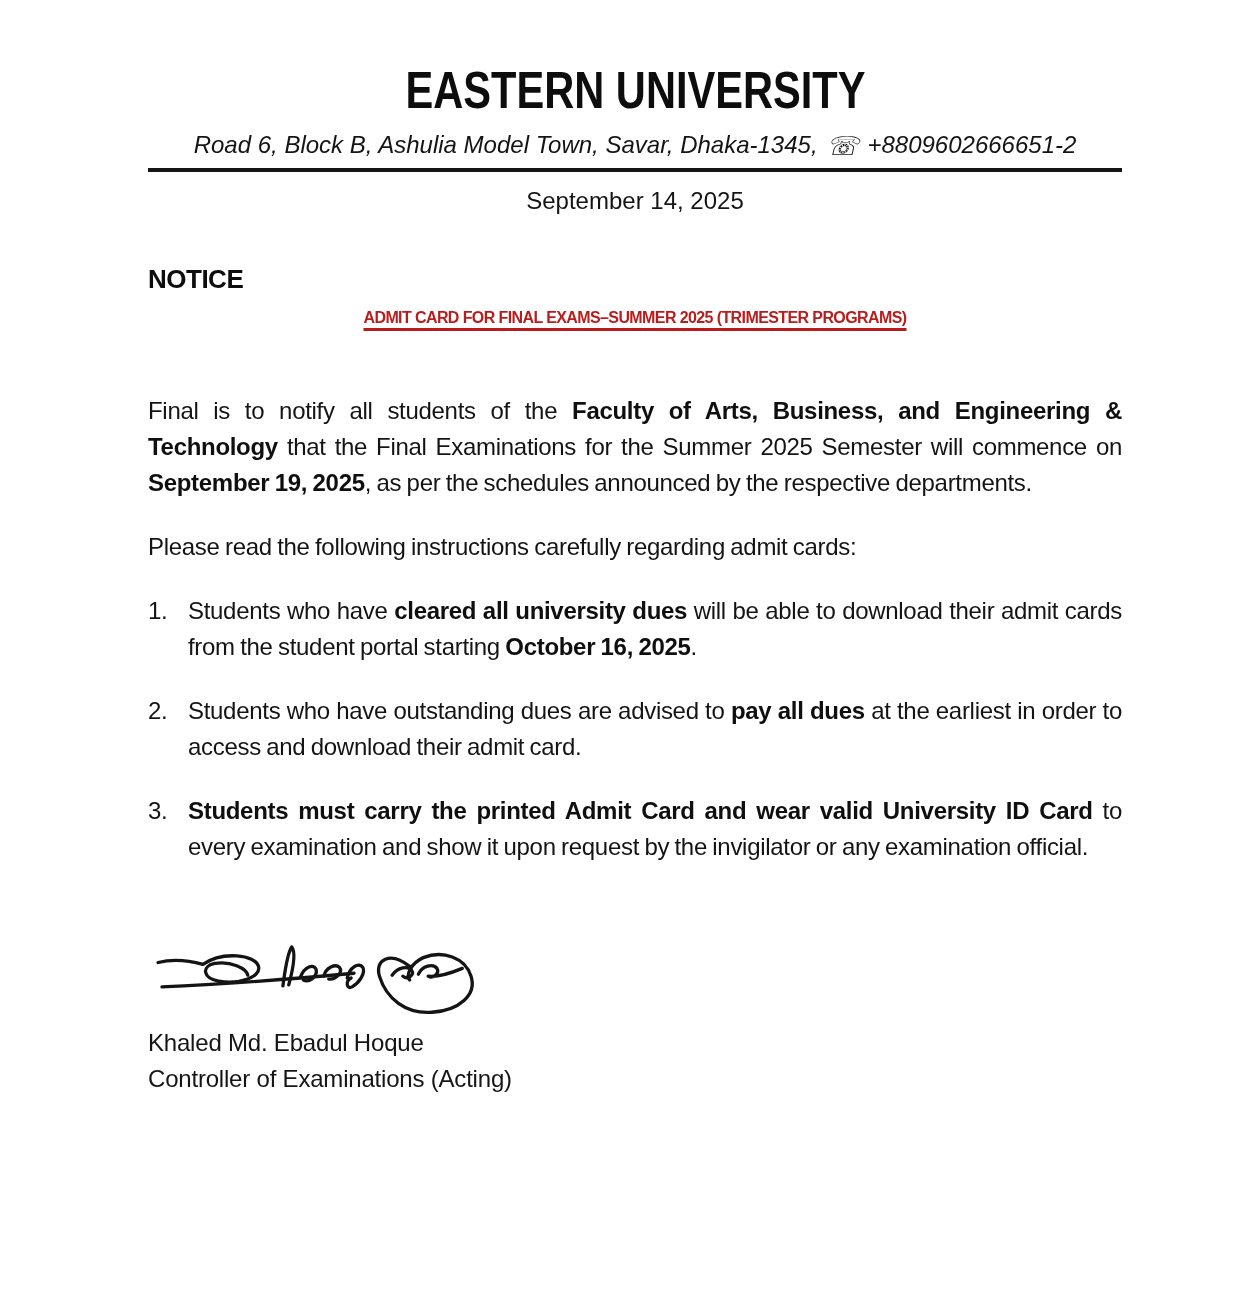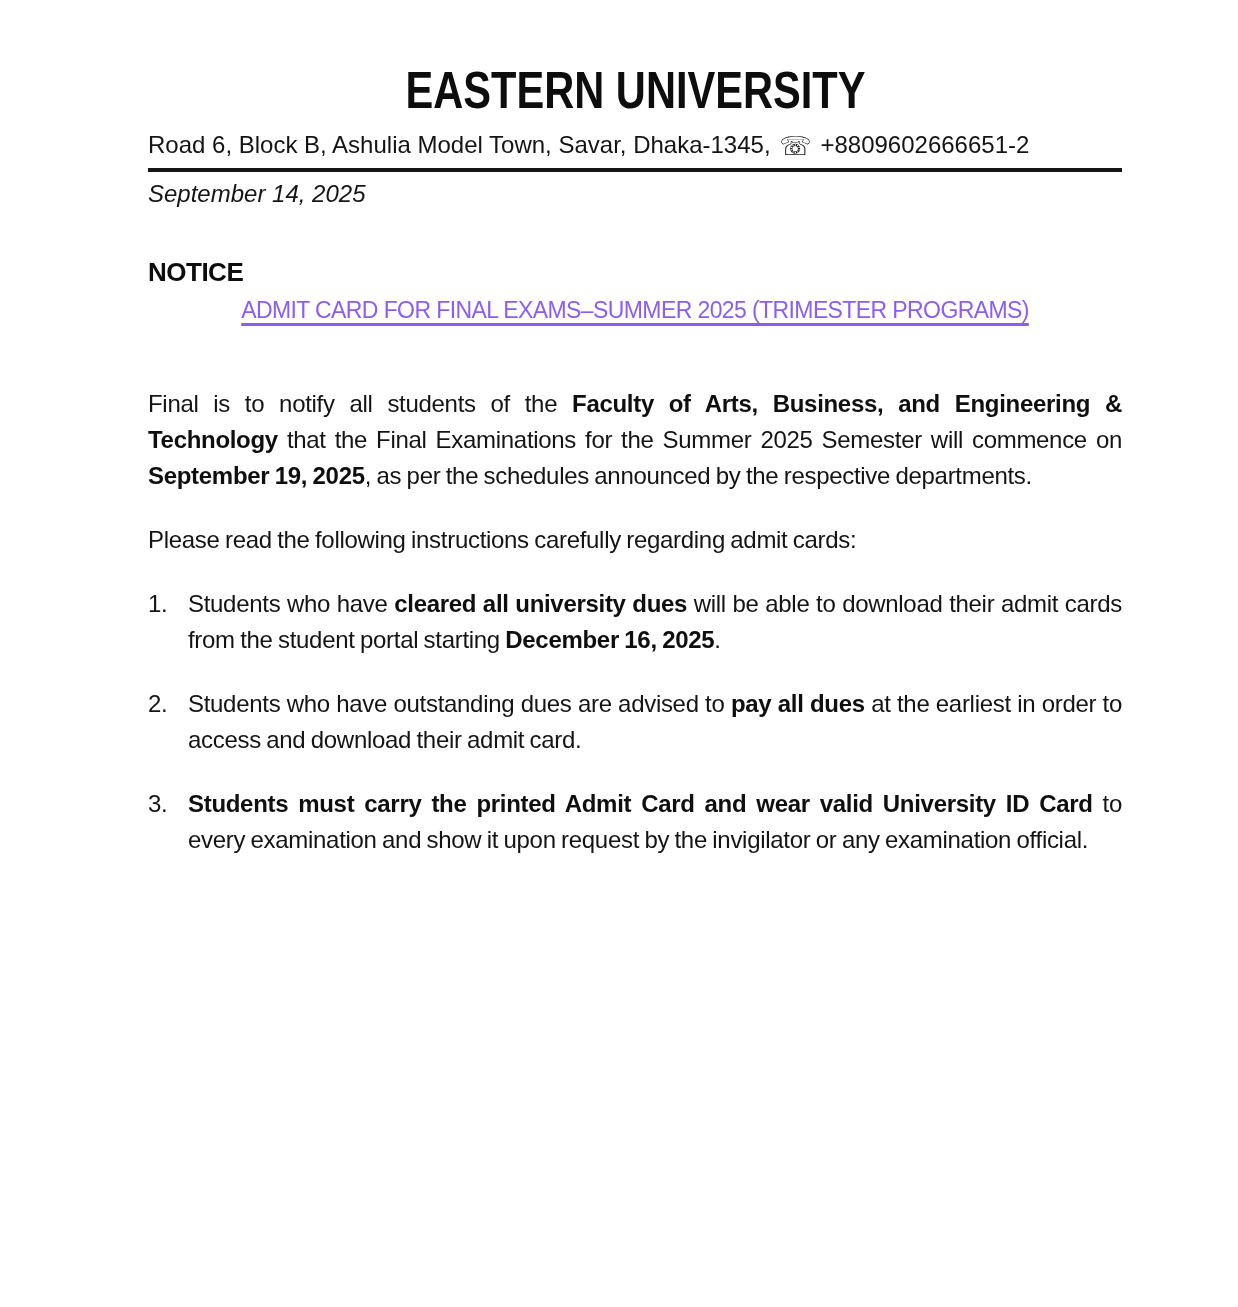--- a/index.html
+++ b/index.html
@@ -18,48 +18,48 @@
   .org-name-wrap { text-align: center; margin-top: 64px; }
   .org-name {
     display: inline-block;
     font-size: 52px; font-weight: bold; line-height: 1;
     color: #0d0d0d;
     transform: scaleX(0.80);
     transform-origin: center;
     white-space: nowrap;
   }
   .address-line {
-    text-align: left;
+    text-align: center;
     font-size: 24px; line-height: 30px;
     margin-top: 14px;
     color: #141414;
     white-space: nowrap;
+    font-style: italic;
   }
   .phone-icon { font-size: 26px; vertical-align: -2px; padding: 0 2px; }
   .header-rule { height: 4px; background: #161616; margin-top: 7px; }
   .date-line {
-    text-align: left;
+    text-align: center;
     font-size: 24px; line-height: 30px;
-    margin-top: 7px;
-    font-style: italic;
+    margin-top: 14px;
   }
   
   .notice-heading {
     text-align: left;
     font-size: 26px; font-weight: bold; line-height: 30px;
     margin-top: 48px;
     letter-spacing: -0.5px;
     color: #0d0d0d;
   }
   .notice-subject {
     text-align: center;
-    font-size: 23px; font-weight: normal; line-height: 31px;
+    font-size: 16px; font-weight: bold; line-height: 31px;
     margin-top: 8px;
     letter-spacing: -0.6px;
-    color: #8b5cf6;
+    color: #b91c1c;
     text-decoration: underline;
     text-decoration-thickness: 2.5px;
     text-underline-offset: 5px;
     white-space: nowrap;
   }
   
   .body-text {
     font-size: 24px; line-height: 36px;
     letter-spacing: -0.3px; word-spacing: -1px;
     text-align: justify;
@@ -101,29 +101,44 @@
   <div class="notice-subject">ADMIT CARD FOR FINAL EXAMS–SUMMER 2025 (TRIMESTER PROGRAMS)</div>
 
   <div class="body-text intro-para"><span>Final is to notify all students of the </span><span class="b">Faculty of Arts, Business, and Engineering &amp; Technology</span><span> that the Final Examinations for the Summer 2025 Semester will commence on </span><span class="b">September 19, 2025</span><span>, as per the schedules announced by the respective departments.</span></div>
 
   <div class="body-text lead-para">Please read the following instructions carefully regarding admit cards:</div>
 
   <div class="body-text num-list">
 
     <div class="list-item">
       <span class="item-number">1.</span>
-      <div class="item-text"><span>Students who have </span><span class="b">cleared all university dues</span><span> will be able to download their admit cards from the student portal starting </span><span class="b">December 16, 2025</span><span>.</span></div>
+      <div class="item-text"><span>Students who have </span><span class="b">cleared all university dues</span><span> will be able to download their admit cards from the student portal starting </span><span class="b">October 16, 2025</span><span>.</span></div>
     </div>
 
     <div class="list-item">
       <span class="item-number">2.</span>
       <div class="item-text"><span>Students who have outstanding dues are advised to </span><span class="b">pay all dues</span><span> at the earliest in order to access and download their admit card.</span></div>
     </div>
 
     <div class="list-item">
       <span class="item-number">3.</span>
       <div class="item-text"><span class="b">Students must carry the printed Admit Card and wear valid University ID Card</span><span> to every examination and show it upon request by the invigilator or any examination official.</span></div>
     </div>
 
   </div>
 
+  <div class="signature-block">
+    <svg class="signature-svg" width="335" height="78" viewBox="0 0 335 80" fill="none" stroke="#141414" stroke-width="3.4" stroke-linecap="round" stroke-linejoin="round">
+      <path d="M4 20 C 20 16 36 18 50 22 C 70 8 104 12 107 24 C 110 35 86 43 66 39 C 50 36 48 24 62 21 C 78 18 95 26 96 33"></path>
+      <path d="M8 45 C 60 43 130 38 205 31"></path>
+      <path d="M132 44 C 134 30 136 12 141 4 C 146 10 141 32 138 43"></path>
+      <path d="M150 35 C 154 24 164 21 166 27 C 168 34 159 41 153 38"></path>
+      <path d="M174 34 C 176 25 186 21 190 25 C 194 30 186 38 179 37"></path>
+      <path d="M198 36 C 200 25 210 19 214 25 C 217 31 210 41 203 45 C 197 48 196 39 202 36"></path>
+      <path d="M262 24 C 242 8 226 17 231 34 C 238 57 258 73 285 71 C 313 69 331 53 325 34 C 319 15 296 7 276 15 C 263 21 258 33 262 38"></path>
+      <path d="M244 33 C 250 25 260 23 264 28 C 268 33 259 38 255 34"></path>
+      <path d="M271 32 C 275 23 286 21 290 26 C 293 31 286 37 281 34 C 290 35 304 31 316 26"></path>
+    </svg>
+    <div class="signer-name">Khaled Md. Ebadul Hoque</div>
+    <div class="signer-title">Controller of Examinations (Acting)</div>
+  </div>
 
 </div>
 
 </body></html>

